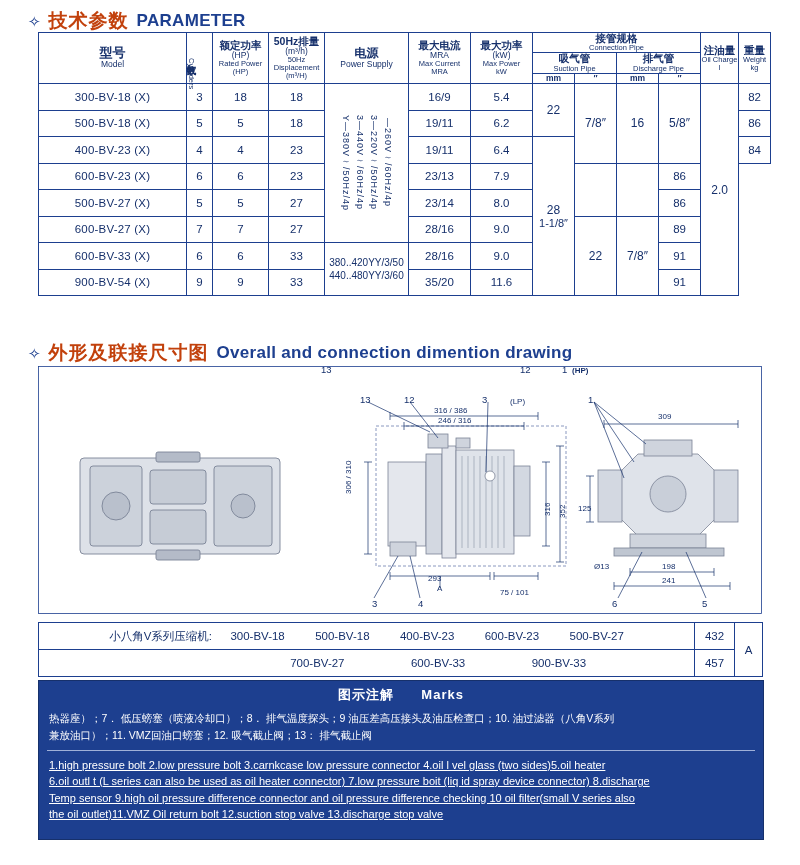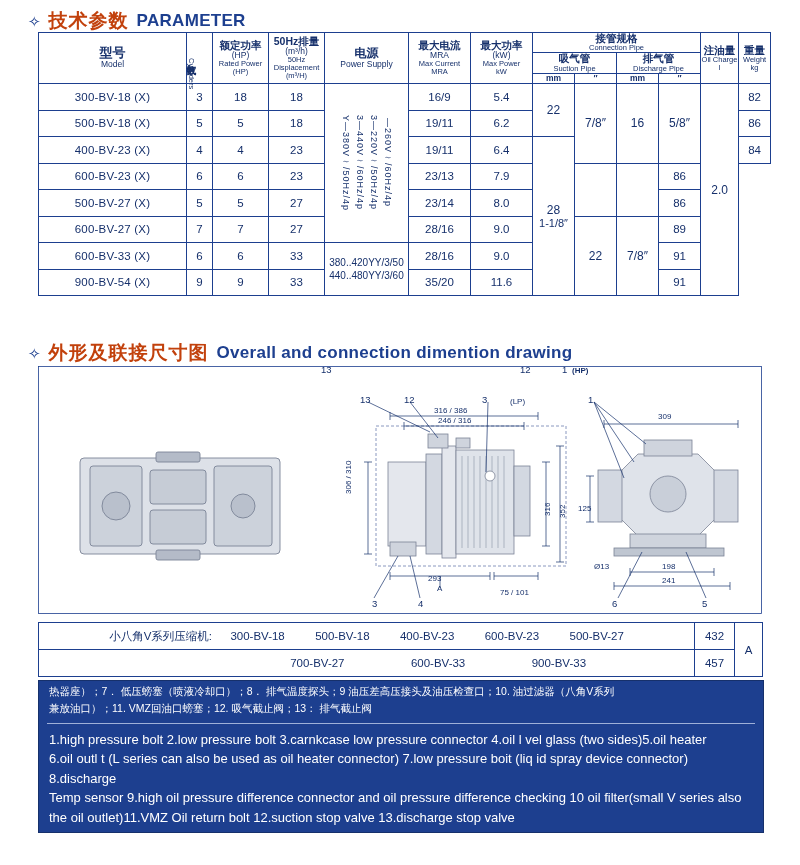--- a/index.html
+++ b/index.html
@@ -41,21 +41,21 @@
 
   
   .mtable-wrap{position:absolute;left:38px;top:622px;width:724px;}
   table.mt{border-collapse:collapse;width:724px;table-layout:fixed;}
   table.mt td{border:1px solid #1d3f8f;color:#16306b;font-size:11.5px;height:24px;text-align:center;}
 
   
   .marks{position:absolute;left:38px;top:680px;width:724px;background:#1d3f8f;color:#fff;border:1px solid #16306b;}
   .marks .mh{text-align:center;font-size:13px;font-weight:bold;padding:5px 0 4px;letter-spacing:1px;}
   .marks .cnbody{font-size:10.5px;line-height:1.6;padding:2px 10px 4px;}
-  .marks .enbody{font-size:13px;line-height:1.5;padding:2px 10px 5px;}
+  .marks .enbody{font-size:11px;line-height:1.5;padding:2px 10px 16px;text-decoration:underline;}
   .hr{height:1px;background:#9fb0d8;margin:2px 8px 4px;}
 
   svg{display:block;}
 </style>
 </head>
 <body>
 
 <div class="page">
 
   <div class="sec-head" id="head1">
@@ -447,20 +447,25 @@
             <span style="display:inline-block;width:60px"></span>
             <span>900-BV-33</span>
           </td>
           <td>457</td>
         </tr>
       </tbody>
     </table>
   </div>
 
   <div class="marks">
+    <div class="mh">
+      <span>图示注解</span>
+      <span style="display:inline-block;width:18px"></span>
+      <span>Marks</span>
+    </div>
     <div class="cnbody">
       <div>热器座）；7． 低压螃塞（喷液冷却口）；8． 排气温度探头；9 油压差高压接头及油压检查口；10. 油过滤器（八角V系列</div>
       <div>兼放油口）；11. VMZ回油口螃塞；12. 吸气截止阀；13： 排气截止阀</div>
     </div>
     <div class="hr"></div>
     <div class="enbody">
       <div>1.high pressure bolt 2.low pressure bolt 3.carnkcase low pressure connector 4.oil l vel glass (two sides)5.oil heater</div>
       <div>6.oil outl t (L series can also be used as oil heater connector) 7.low pressure boit (liq id spray device connector) 8.discharge</div>
       <div>Temp sensor 9.high oil pressure difference connector and oil pressure difference checking 10 oil filter(small V series also</div>
       <div>the oil outlet)11.VMZ Oil return bolt 12.suction stop valve 13.discharge stop valve</div>

